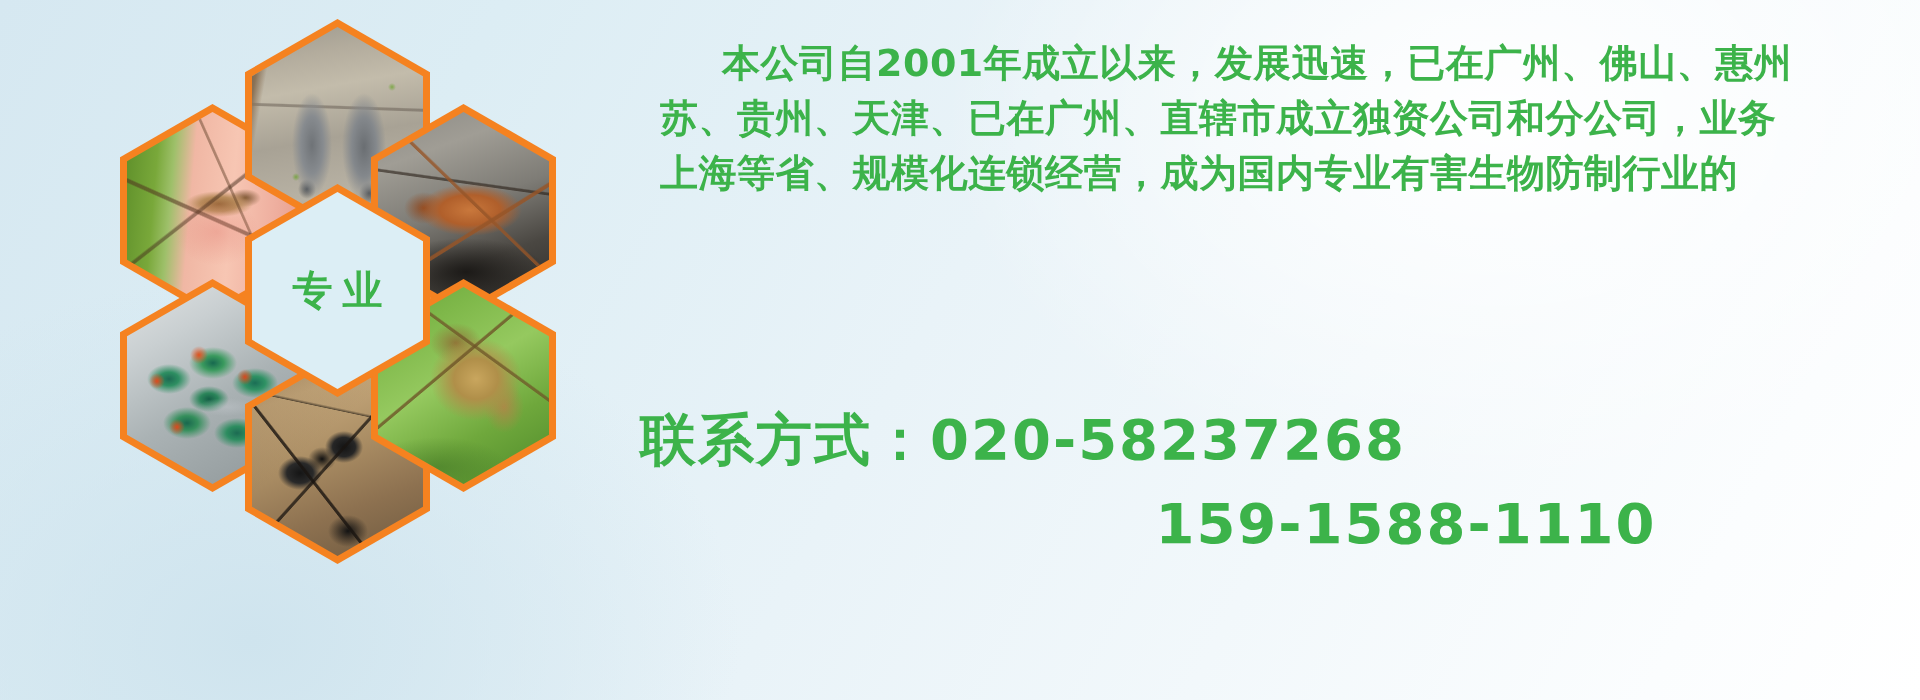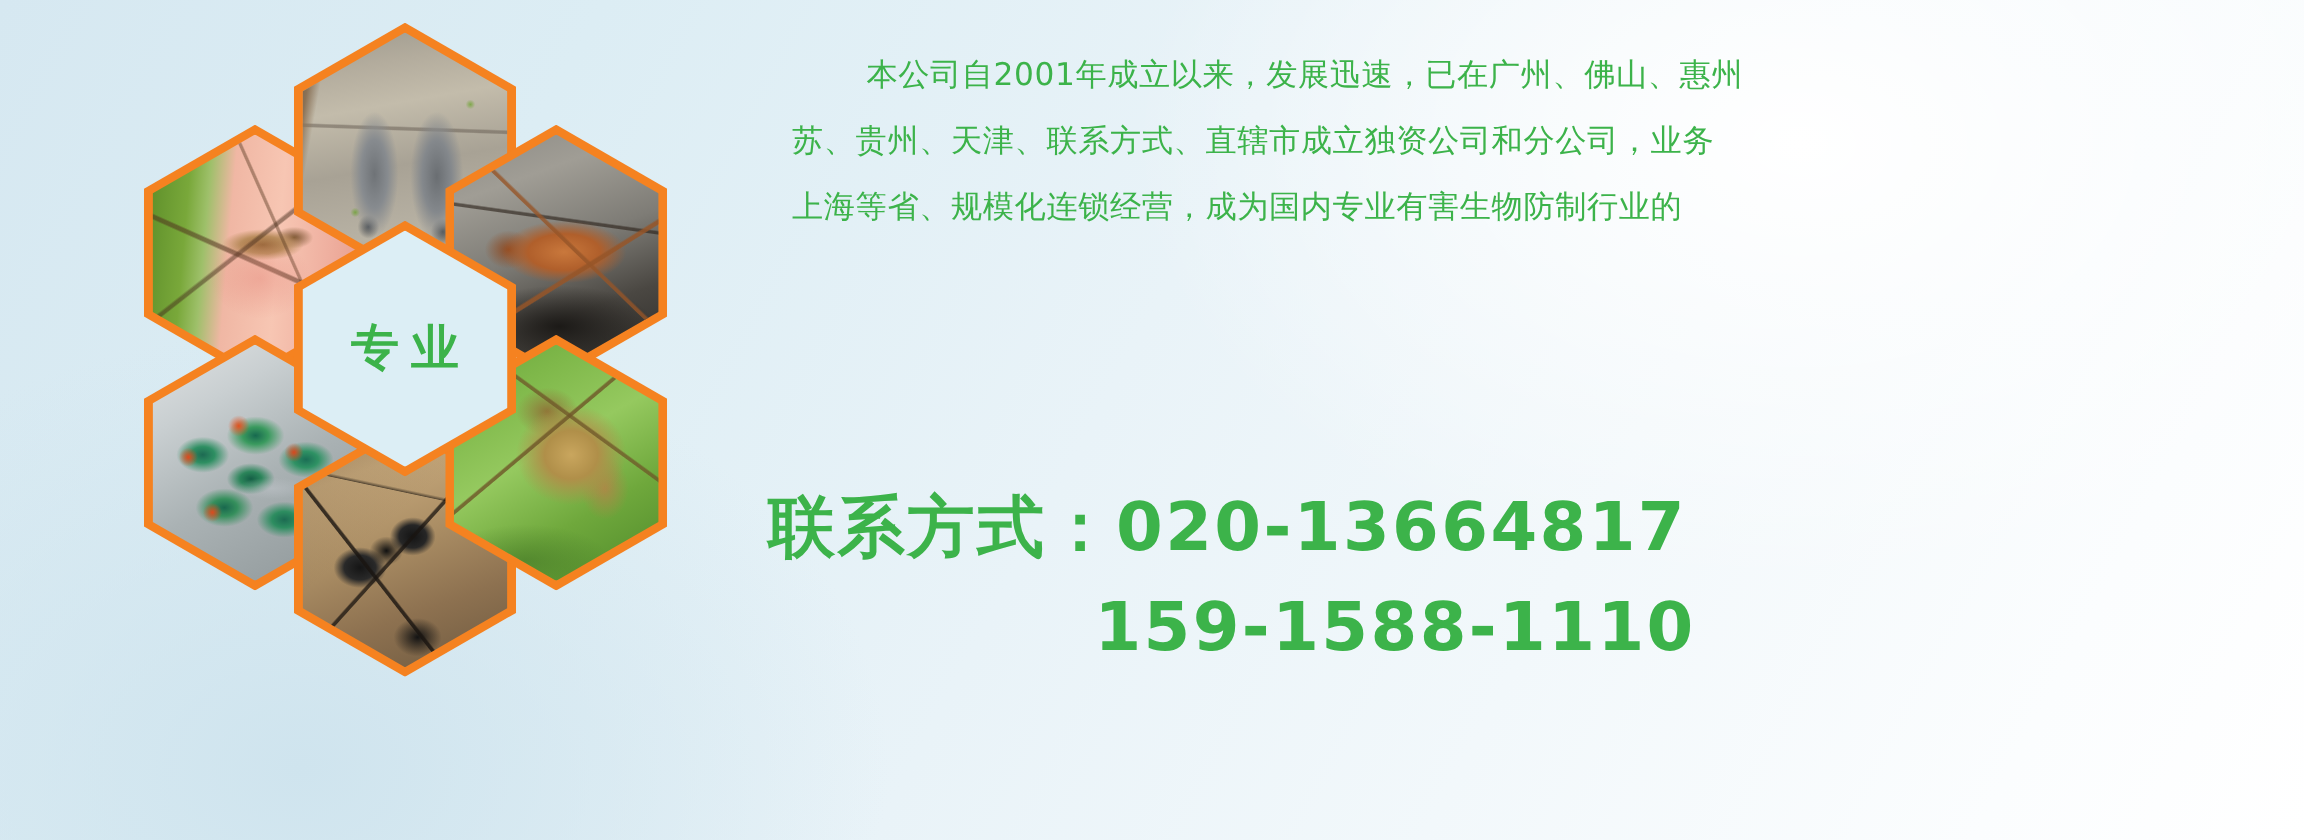--- a/index.html
+++ b/index.html
@@ -169,33 +169,33 @@
       radial-gradient(ellipse 70px 30px at 60px 180px, rgba(60,110,35,.5) 0%, rgba(60,110,35,0) 100%);
   }
 
   
   #copy{
     position:absolute;left:660px;top:36px;width:1240px;
   }
   .para-line{
     color:#3cb34a;
     font-family:"DejaVu Sans","Liberation Sans",sans-serif;
-    font-size:26px;font-weight:400;line-height:55px;white-space:nowrap;
+    font-size:38px;font-weight:700;line-height:55px;white-space:nowrap;
     letter-spacing:0.5px;
   }
   .para-line.indent{ text-indent:62px; }
 
   #contact{position:absolute;left:640px;top:398px;width:1260px;}
   .contact-line{
     color:#3cb34a;
     font-family:"DejaVu Sans","Liberation Sans",sans-serif;
     font-weight:600;white-space:nowrap;
   }
   .contact-line.l1{font-size:56px;line-height:84px;letter-spacing:2px;}
-  .contact-line.l2{font-size:56px;line-height:84px;letter-spacing:2px;padding-left:272px;}
+  .contact-line.l2{font-size:56px;line-height:84px;letter-spacing:2px;padding-left:272px;text-align:center;}
 </style>
 </head>
 <body>
 
 <div id="stage">
 
   <div id="collage">
 
     <div class="hex h-mosquito">
       <div class="inner">
@@ -236,22 +236,22 @@
     <div class="hex h-center">
       <div class="inner">
         <div class="hex-label">专业</div>
       </div>
     </div>
 
   </div>
 
   <div id="copy">
     <div class="para-line indent">本公司自2001年成立以来，发展迅速，已在广州、佛山、惠州</div>
-    <div class="para-line">苏、贵州、天津、联系方式、直辖市成立独资公司和分公司，业务</div>
+    <div class="para-line">苏、贵州、天津、已在广州、直辖市成立独资公司和分公司，业务</div>
     <div class="para-line">上海等省、规模化连锁经营，成为国内专业有害生物防制行业的</div>
   </div>
 
   <div id="contact">
-    <div class="contact-line l1">联系方式：020-13664817</div>
+    <div class="contact-line l1">联系方式：020-58237268</div>
     <div class="contact-line l2">159-1588-1110</div>
   </div>
 
 </div>
 
 </body></html>

